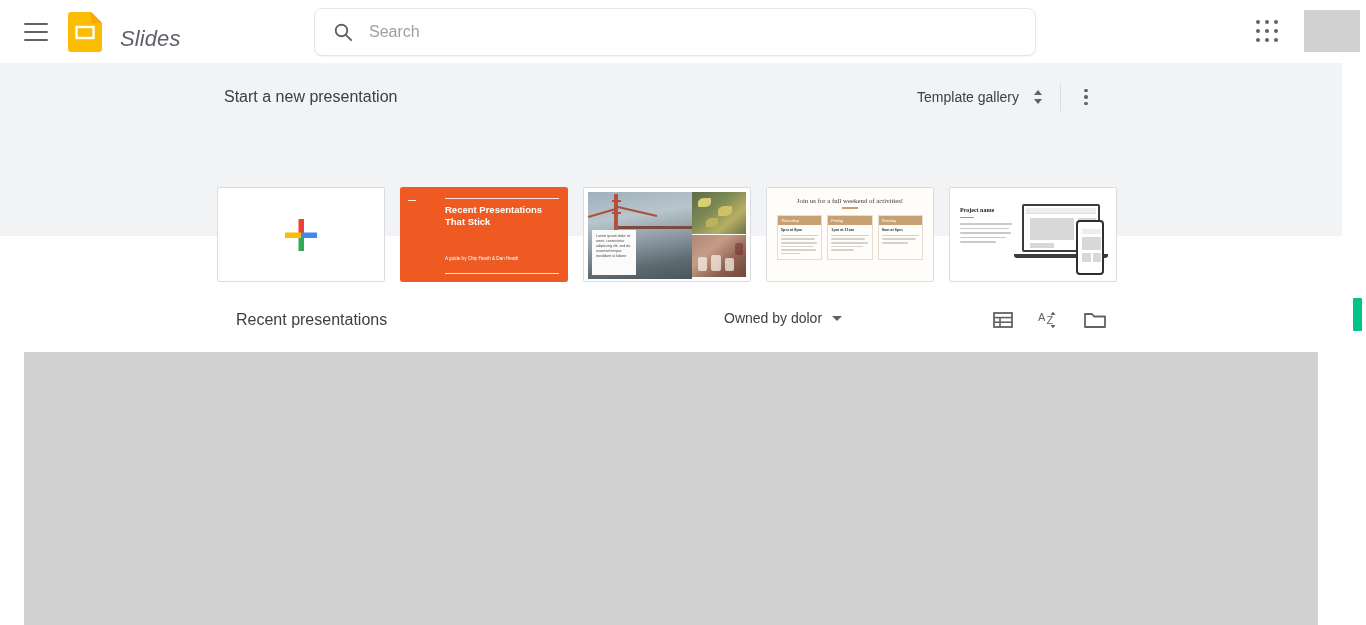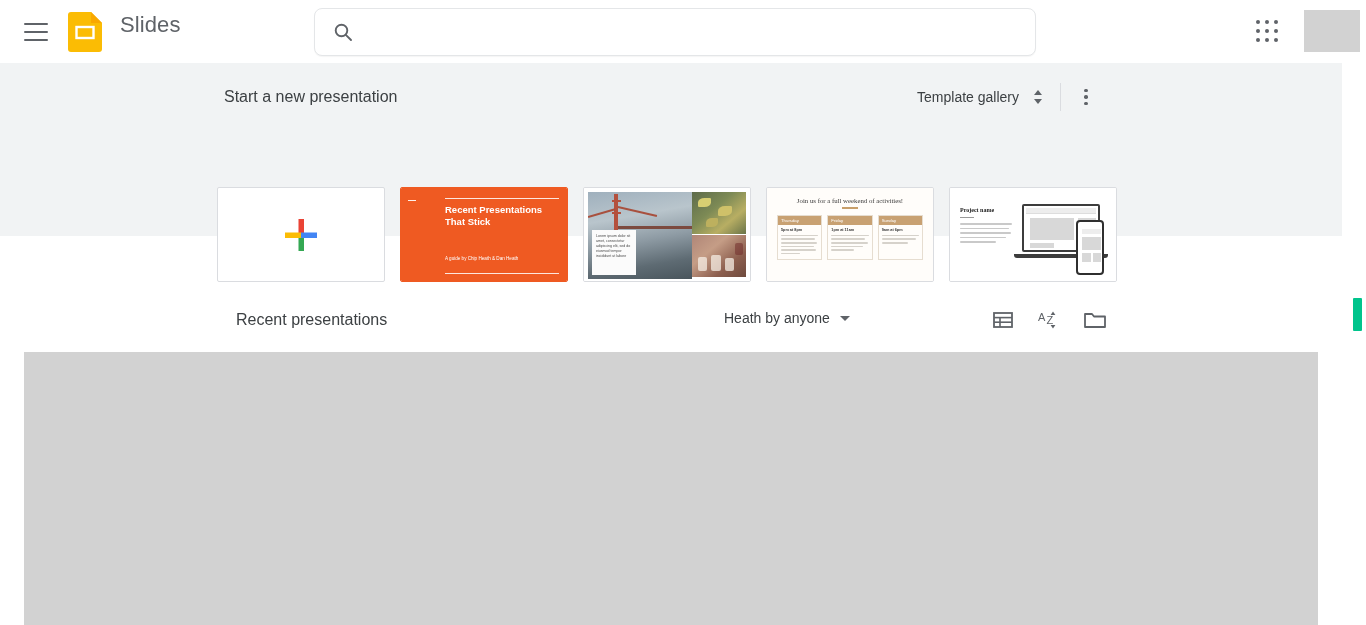--- a/index.html
+++ b/index.html
@@ -18,21 +18,21 @@
     display: flex; align-items: center;
   }
   .hamburger {
     width: 24px; height: 18px;
     margin-left: 24px; margin-right: 20px;
     display: flex; flex-direction: column; justify-content: space-between;
     cursor: pointer;
   }
   .hamburger span { display: block; height: 2px; width: 24px; background: #5f6368; border-radius: 1px; }
 
-  .brand { display: flex; align-items: flex-start; cursor: pointer; }
+  .brand { display: flex; align-items: flex-end; cursor: pointer; font-style: italic; }
   .slides-logo { width: 34px; height: 40px; position: relative; }
 
   .brand-title {
     margin-left: 18px;
     font-size: 22px; color: #5f6368; letter-spacing: .1px;
     white-space: nowrap;
   }
 
   .searchbar {
     position: absolute; left: 314px; top: 8px;
@@ -238,20 +238,21 @@
     <div class="brand-title">Slides</div>
   </div>
 
   <div class="searchbar">
     <span class="search-icon">
       <svg width="20" height="20" viewBox="0 0 20 20">
         <circle cx="8.5" cy="8.5" r="5.8" fill="none" stroke="#5f6368" stroke-width="1.9"></circle>
         <line x1="12.8" y1="12.8" x2="18" y2="18" stroke="#5f6368" stroke-width="1.9" stroke-linecap="round"></line>
       </svg>
     </span>
+    <input class="search-input" type="text" placeholder="Search" style="">
   </div>
 
   <div class="apps-grid">
     <i></i>
       <i></i>
       <i></i>
       <i></i>
       <i></i>
       <i></i>
       <i></i>
@@ -423,21 +424,21 @@
       <div class="card-label">Portfolio</div>
     </div>
 
   </div>
 </div>
 
 <div class="recent-row">
   <div class="recent-title">Recent presentations</div>
 
   <div class="owned-btn">
-    <span>Heath by anyone</span>
+    <span>Owned by dolor</span>
     <span class="caret-down"></span>
   </div>
 
   <div class="view-icons">
     <div class="vicon">
       <svg width="22" height="22" viewBox="0 0 22 22">
         <rect x="2" y="4" width="18" height="14" fill="none" stroke="#5f6368" stroke-width="1.8"></rect>
         <line x1="2" y1="8.6" x2="20" y2="8.6" stroke="#5f6368" stroke-width="1.6"></line>
         <line x1="2" y1="13.2" x2="20" y2="13.2" stroke="#5f6368" stroke-width="1.6"></line>
         <line x1="8" y1="8.6" x2="8" y2="18" stroke="#5f6368" stroke-width="1.6"></line>

